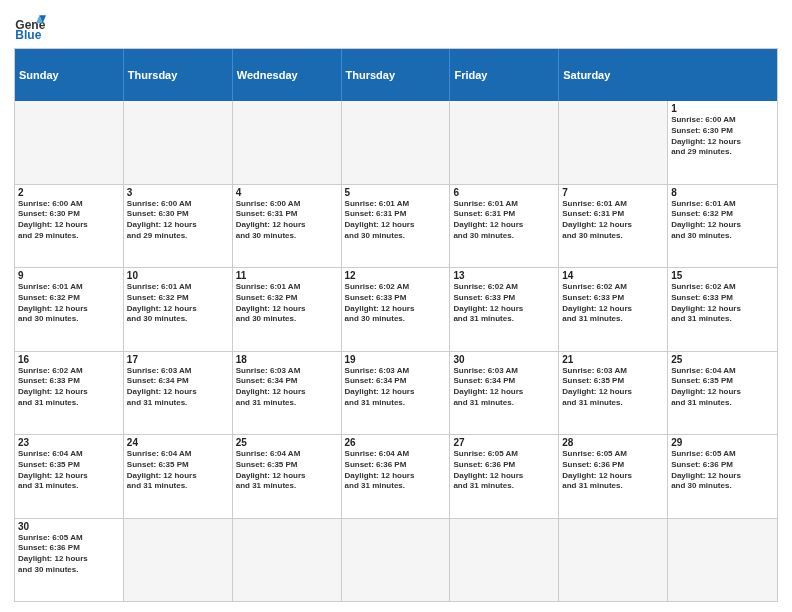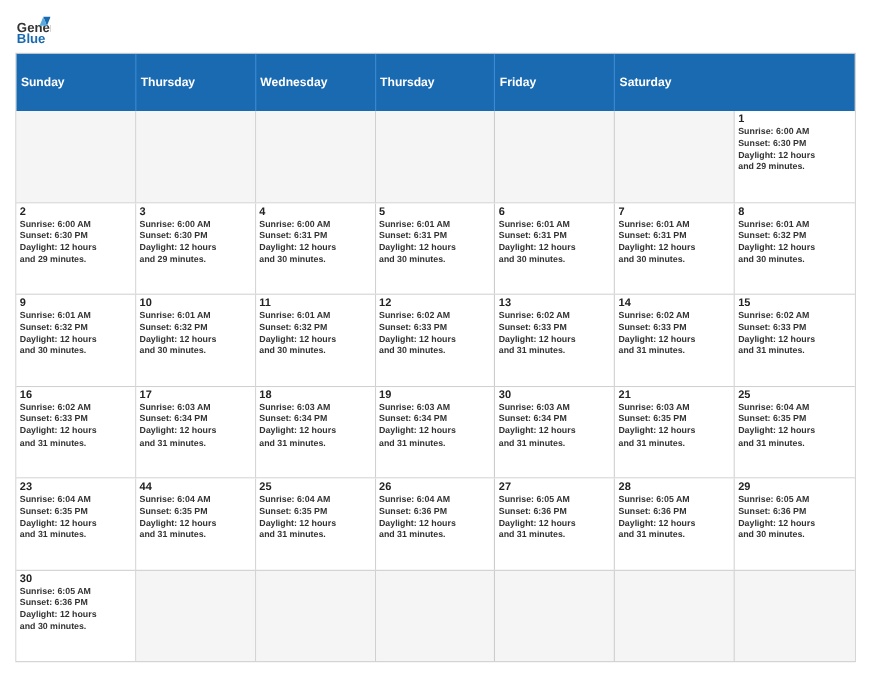--- a/index.html
+++ b/index.html
@@ -300,21 +300,21 @@
         </div>
         <div class="cal-row">
           <div class="cal-cell">
             <span class="day-num">23</span>
             <div class="cell-info" style="white-space: pre-line;">Sunrise: 6:04 AM
 Sunset: 6:35 PM
 Daylight: 12 hours
 and 31 minutes.</div>
           </div>
           <div class="cal-cell">
-            <span class="day-num">44</span>
+            <span class="day-num">24</span>
             <div class="cell-info" style="white-space: pre-line;">Sunrise: 6:04 AM
 Sunset: 6:35 PM
 Daylight: 12 hours
 and 31 minutes.</div>
           </div>
           <div class="cal-cell">
             <span class="day-num">25</span>
             <div class="cell-info" style="white-space: pre-line;">Sunrise: 6:04 AM
 Sunset: 6:35 PM
 Daylight: 12 hours

